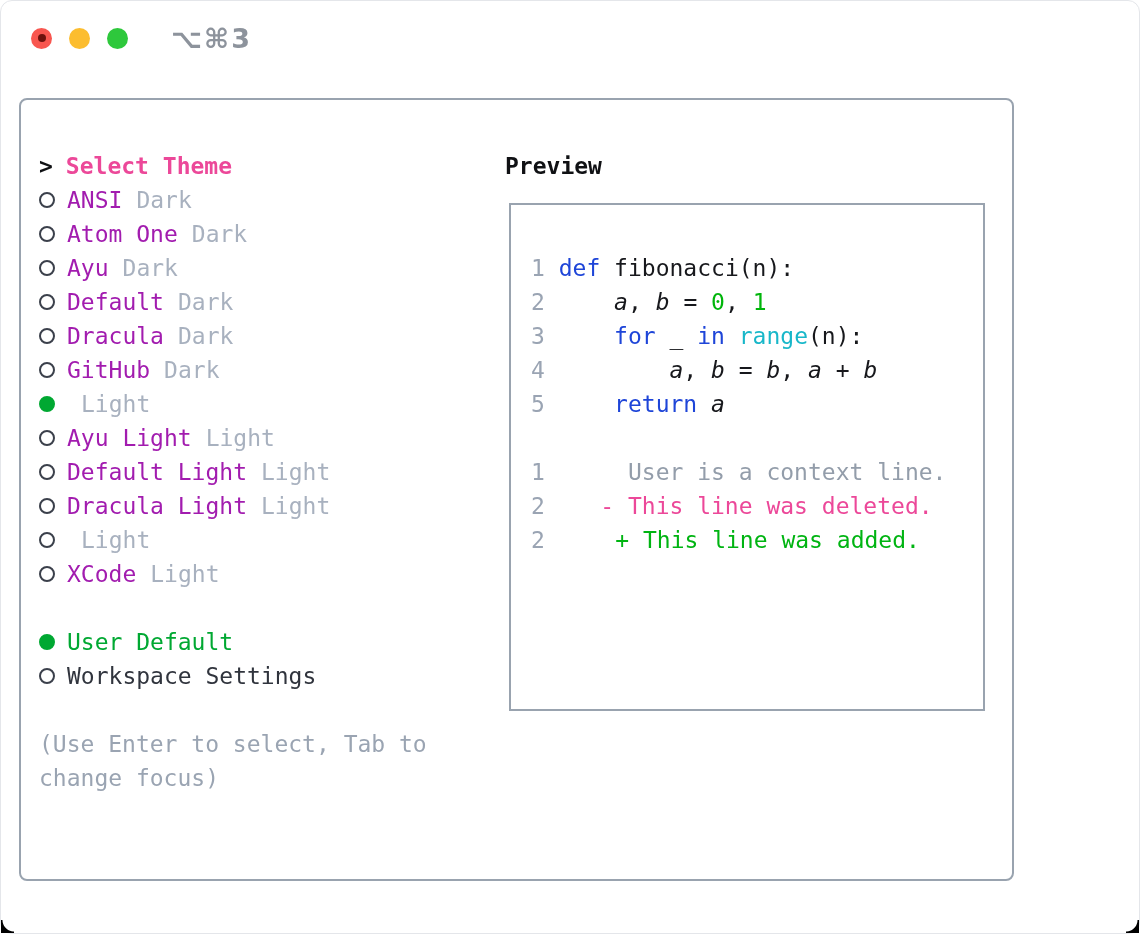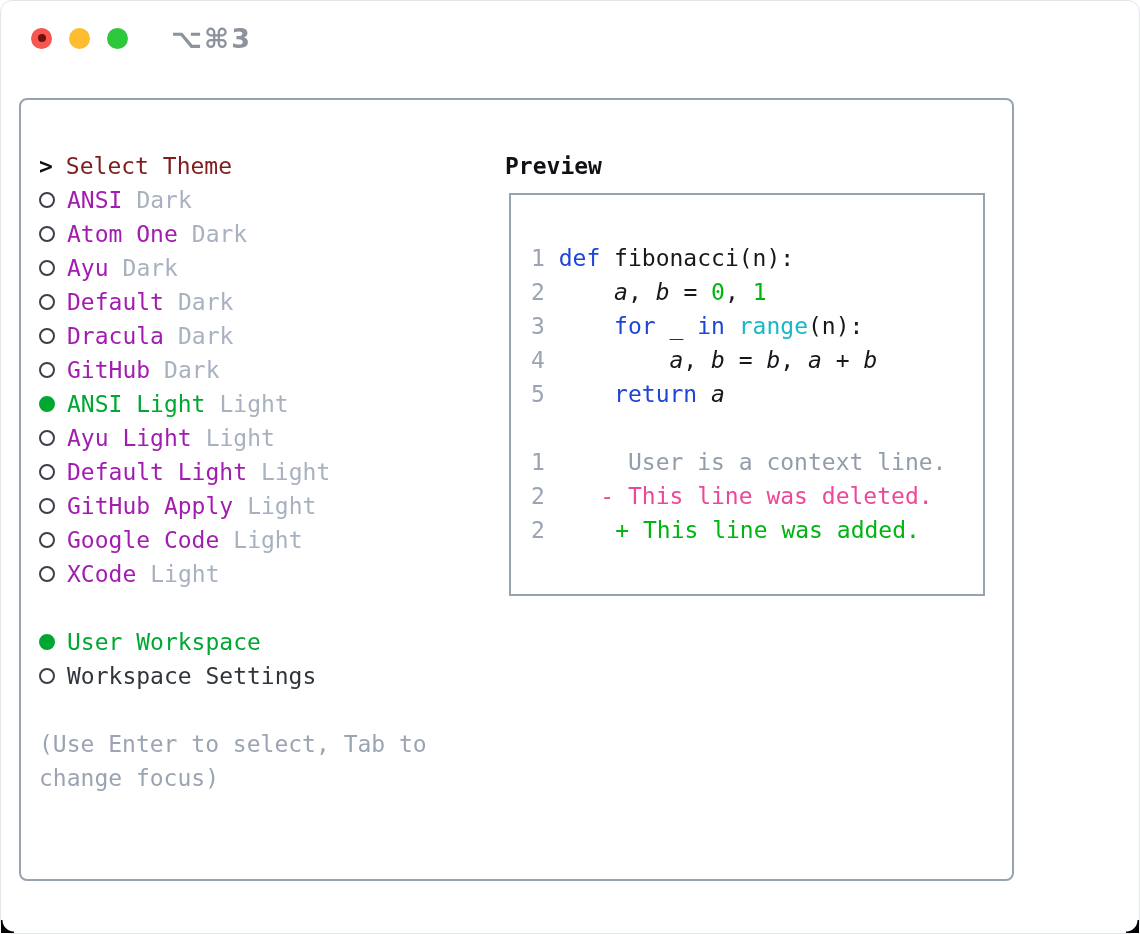--- a/index.html
+++ b/index.html
@@ -26,36 +26,36 @@
   .win-title { color:#8d939c; font-size:27px; font-weight:bold; letter-spacing:2px; margin-left:26px; font-family:"DejaVu Sans","DejaVu Sans Mono",sans-serif; }
 
   
   .main-box { position:absolute; left:18px; top:97px; width:995px; height:783px; border:2px solid #99a3af; border-radius:8px; box-sizing:border-box; }
 
   .row { display:flex; align-items:center; height:34px; white-space:pre; }
   .left-col { position:absolute; left:18px; top:49px; }
   .fs { font-size:23px; line-height:34px; }
 
   .prompt { color:#101114; font-weight:bold; margin-right:13px; }
-  .heading { color:#7f1d1d; font-weight:normal; }
+  .heading { color:#ec4899; font-weight:bold; }
   .subheading { color:#16171b; margin-left:29px; }
 
   .radio { width:16px; height:16px; box-sizing:border-box; border:2px solid #3b404b; border-radius:50%; margin-right:12px; flex:0 0 auto; }
   .radio.selected { border-color:#00a832; background:#00a832; }
   .theme-name { color:#a21caf; }
   .theme-name.sel { color:#00a832; }
   .variant { color:#a8b1bf; margin-left:14px;text-align:right; }
   .opt-label { color:#30343d; }
   .opt-label.sel { color:#00a832; }
 
   .hint { color:#9aa4b2; white-space:pre-line; }
 
   
   .preview-heading { position:absolute; left:484px; top:49px; height:34px; line-height:34px; font-weight:bold; color:#101114; font-size:23px;text-align:center; }
-  .preview-box { position:absolute; left:488px; top:93px; width:476px; height:403px; border:2px solid #99a3af; box-sizing:border-box; padding:46px 0 0 20px; overflow:hidden; }
+  .preview-box { position:absolute; left:488px; top:103px; width:476px; height:508px; border:2px solid #99a3af; box-sizing:border-box; padding:46px 0 0 20px; overflow:hidden; }
   .cline { height:34px; line-height:34px; font-size:23px; white-space:pre; }
   .ln { color:#9aa4b3; }
   .kw { color:#1e45d8; }
   .builtin { color:#18b7c9; }
   .num { color:#00b50b; }
   .plain { color:#17181c; }
   .var { color:#17181c; font-style:italic; }
   .context { color:#939daa; }
   .deleted { color:#ec4899; }
   .added { color:#00b412;margin-left:15px; }
@@ -81,30 +81,30 @@
         <span class="prompt">&gt;</span>
         <span class="heading">Select Theme</span>
       </div>
       <div id="theme-list">
           <div class="row fs"><span class="radio"></span><span class="theme-name">ANSI</span><span class="variant">Dark</span></div>
           <div class="row fs"><span class="radio"></span><span class="theme-name">Atom One</span><span class="variant">Dark</span></div>
           <div class="row fs"><span class="radio"></span><span class="theme-name">Ayu</span><span class="variant">Dark</span></div>
           <div class="row fs"><span class="radio"></span><span class="theme-name">Default</span><span class="variant">Dark</span></div>
           <div class="row fs"><span class="radio"></span><span class="theme-name">Dracula</span><span class="variant">Dark</span></div>
           <div class="row fs"><span class="radio"></span><span class="theme-name">GitHub</span><span class="variant">Dark</span></div>
-          <div class="row fs"><span class="radio selected"></span><span class="theme-name sel">ANSI Light</span><span class="variant">Light</span></div>
+          <div class="row fs"><span class="radio selected"></span><span class="variant">Light</span></div>
           <div class="row fs"><span class="radio"></span><span class="theme-name">Ayu Light</span><span class="variant">Light</span></div>
           <div class="row fs"><span class="radio"></span><span class="theme-name">Default Light</span><span class="variant">Light</span></div>
-          <div class="row fs"><span class="radio"></span><span class="theme-name">GitHub Apply</span><span class="variant">Light</span></div>
-          <div class="row fs"><span class="radio"></span><span class="theme-name">Google Code</span><span class="variant">Light</span></div>
+          <div class="row fs"><span class="radio"></span><span class="theme-name">Dracula Light</span><span class="variant">Light</span></div>
+          <div class="row fs"><span class="radio"></span><span class="variant">Light</span></div>
           <div class="row fs"><span class="radio"></span><span class="theme-name">XCode</span><span class="variant">Light</span></div>
         </div>
       <div class="row"></div>
       <div id="apply-list">
-          <div class="row fs"><span class="radio selected"></span><span class="opt-label sel">User Workspace</span></div>
+          <div class="row fs"><span class="radio selected"></span><span class="opt-label sel">User Default</span></div>
           <div class="row fs"><span class="radio"></span><span class="opt-label">Workspace Settings</span></div>
         </div>
       <div class="row"></div>
       <div class="hint fs">(Use Enter to select, Tab to
 change focus)</div>
     </div>
 
     <div class="preview-heading">Preview</div>
 
     <div class="preview-box">

